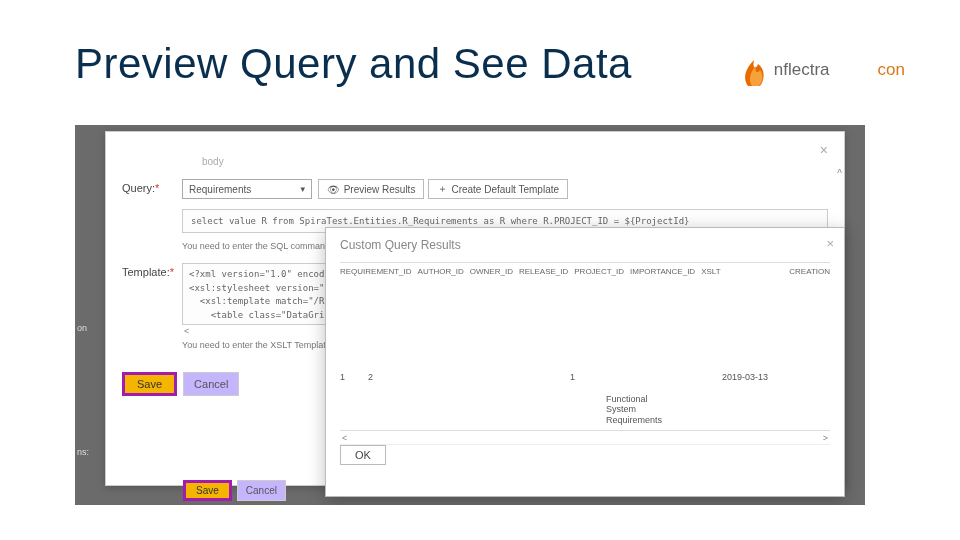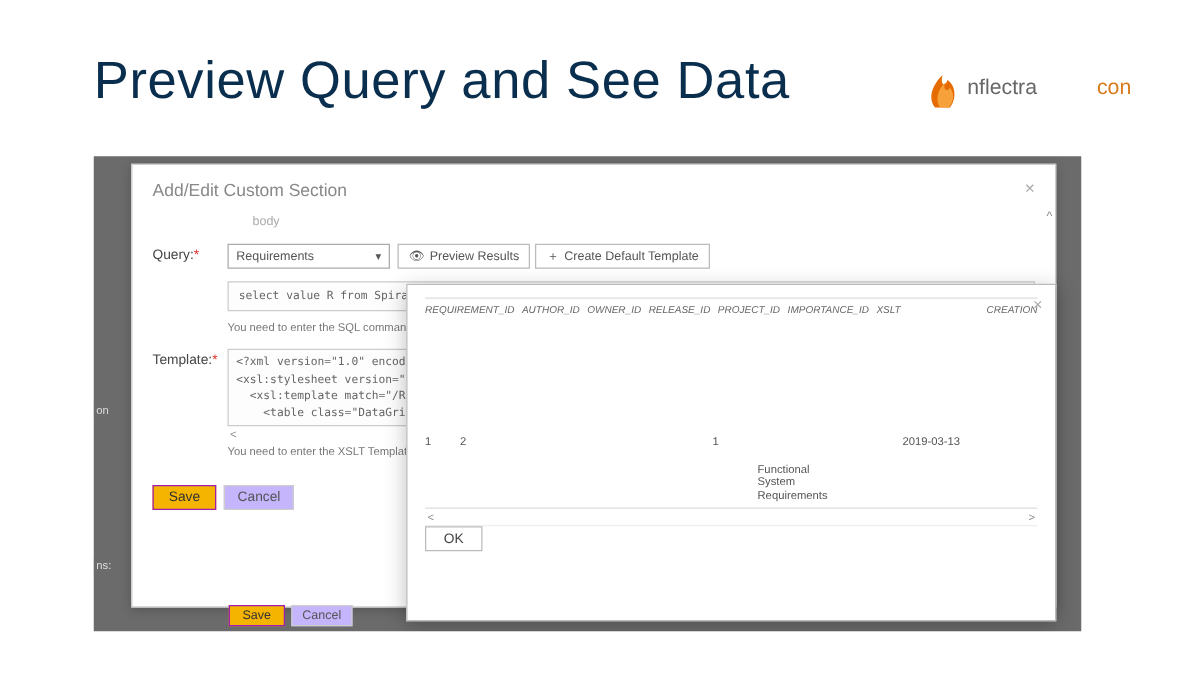--- a/index.html
+++ b/index.html
@@ -171,21 +171,21 @@
   }
 
   .actions-row {
     margin-top: 10px;
     display: flex;
     gap: 6px;
   }
   .btn-save {
     background: #f4b400;
     color: #333;
-    border: 1px solid #a21caf;
+    border: 3px solid #a21caf;
     padding: 3px 12px;
     font-size: 11px;
     cursor: pointer;
   }
   .btn-cancel {
     background: #c4b5fd;
     color: #555;
     border: 1px solid #ccc;
     padding: 3px 10px;
     font-size: 11px;
@@ -235,21 +235,21 @@
     overflow: hidden;
   }
   .results-header {
     display: flex;
     font-size: 8px;
     color: #666;
     padding: 4px 0;
     gap: 6px;
     white-space: nowrap;
   }
-  .results-header span { flex: 0 0 auto; font-style: italic; }
+  .results-header span { flex: 0 0 auto; }
   .results-body {
     height: 150px;
     position: relative;
   }
   .results-row {
     position: absolute;
     bottom: 4px;
     left: 0;
     width: 100%;
     display: flex;
@@ -308,21 +308,20 @@
   </span>
 </div>
 
 <div class="screenshot-area">
 
   <div class="side-label" style="top:196px;">on</div>
   <div class="side-label" style="top:320px;">ns:</div>
 
   <div class="main-modal">
     <div class="modal-header">
-      <span>Add/Edit Custom Section</span>
       <span class="close-x">×</span>
     </div>
     <div class="scroll-hint">^</div>
 
     <div class="breadcrumb-row">body</div>
 
 
     <div class="form-row">
       <div class="lbl">
         <span>Query:</span><span class="req">*</span>
@@ -366,20 +365,21 @@
     </div>
   </div>
 
   <div class="outer-actions">
     <button class="btn-save">Save</button>
     <button class="btn-cancel">Cancel</button>
   </div>
 
   <div class="results-popup">
     <span class="pop-close">×</span>
+    <div class="pop-title">Custom Query Results</div>
 
     <div class="results-grid">
       <div class="results-header">
         <span>REQUIREMENT_ID</span>
         <span>AUTHOR_ID</span>
         <span>OWNER_ID</span>
         <span>RELEASE_ID</span>
         <span>PROJECT_ID</span>
         <span>IMPORTANCE_ID</span>
         <span>XSLT</span>

